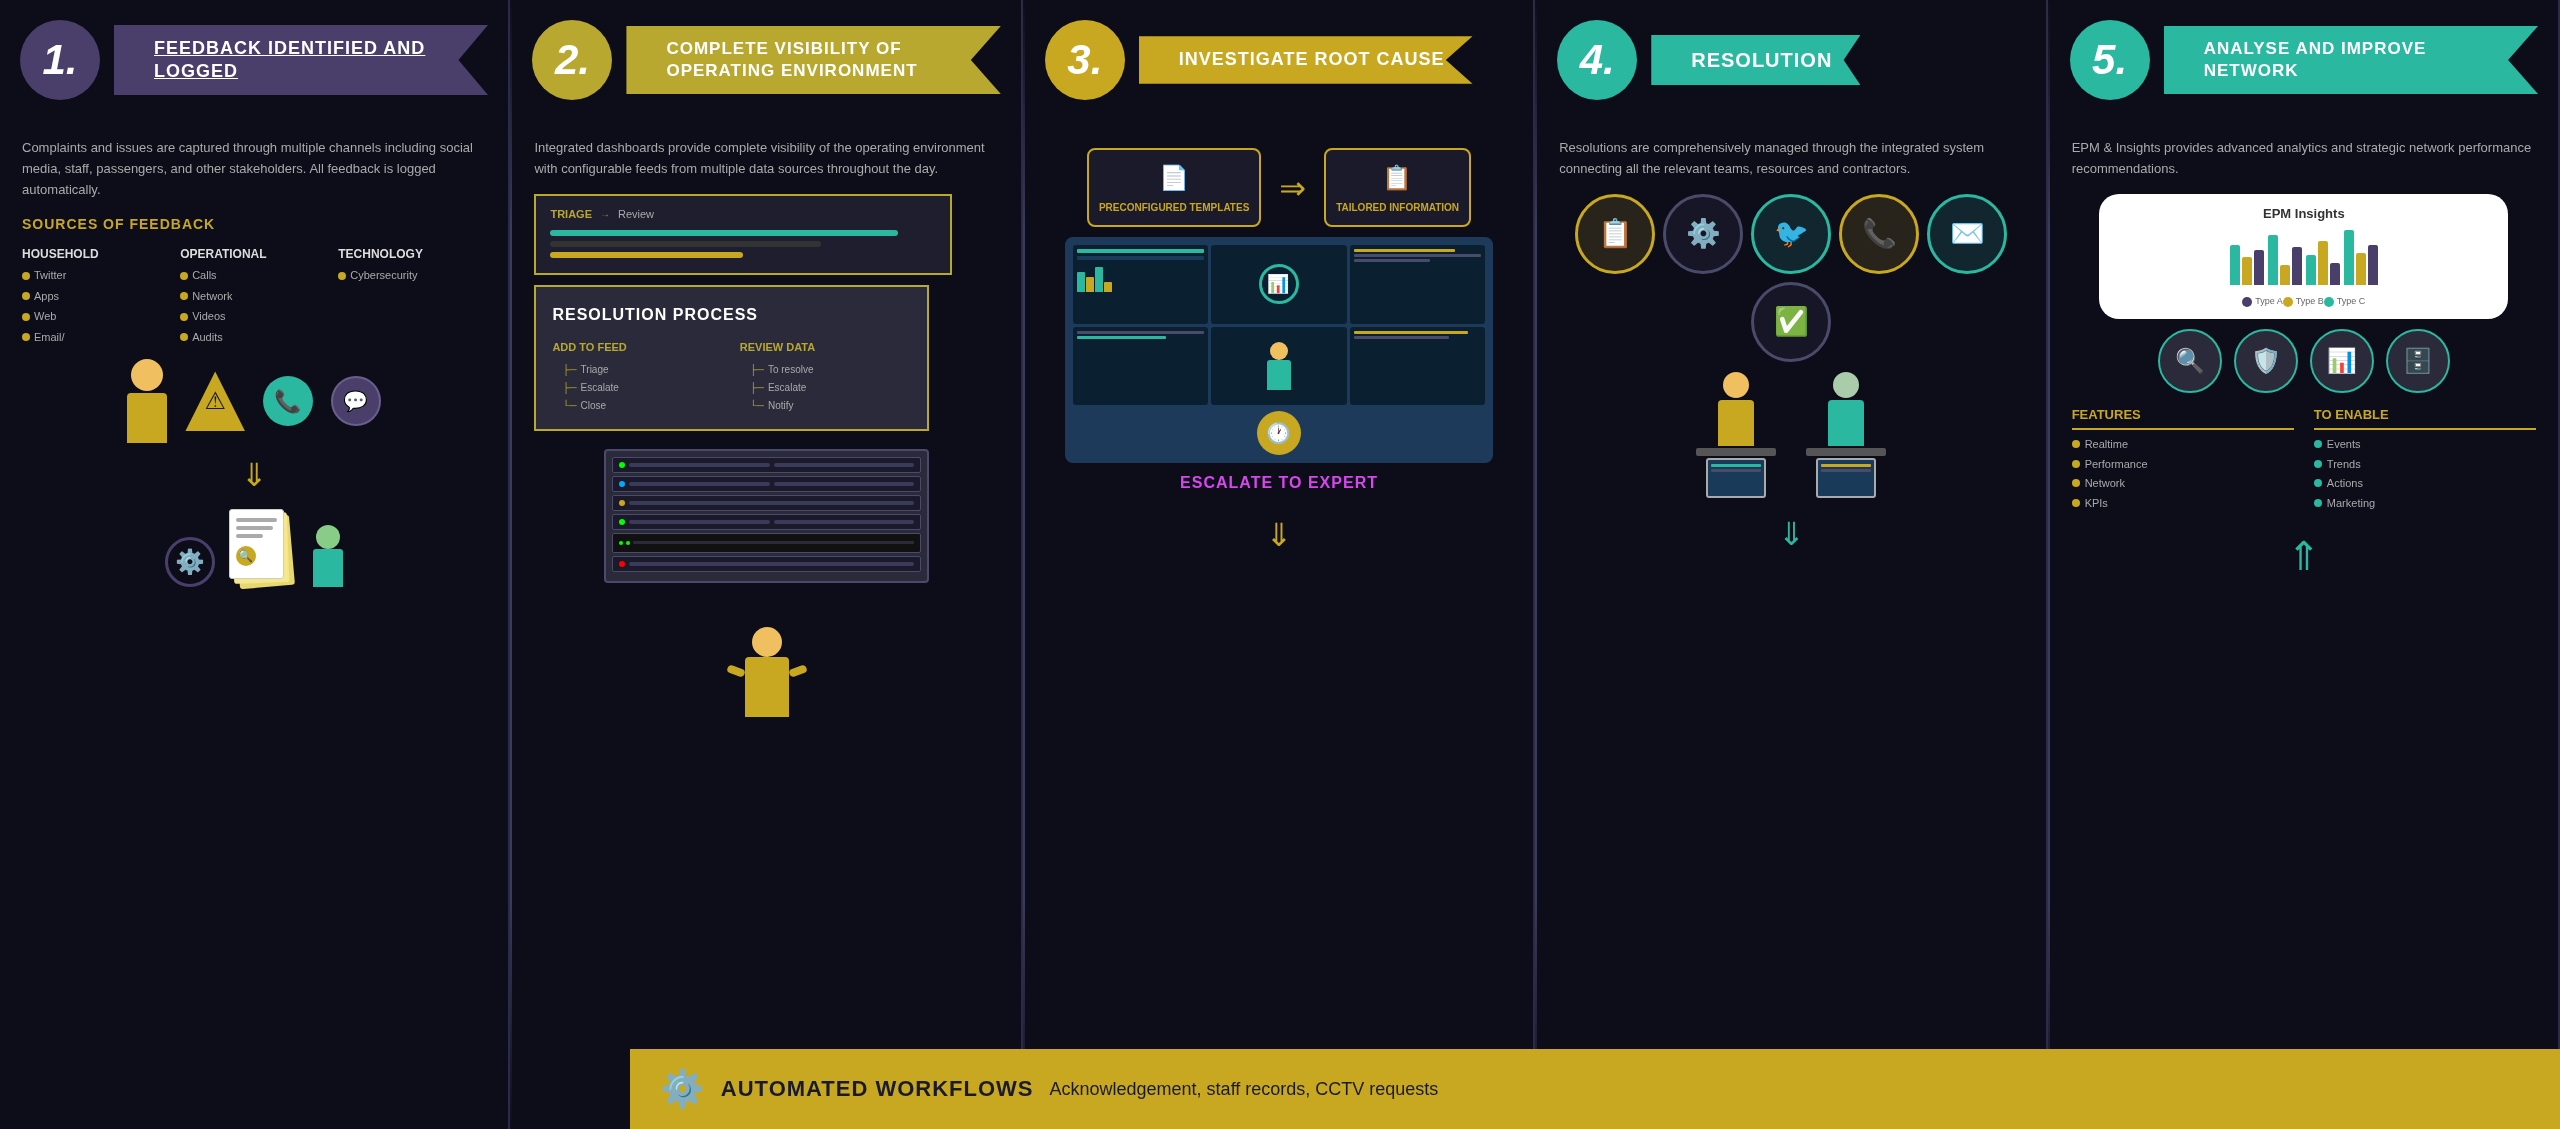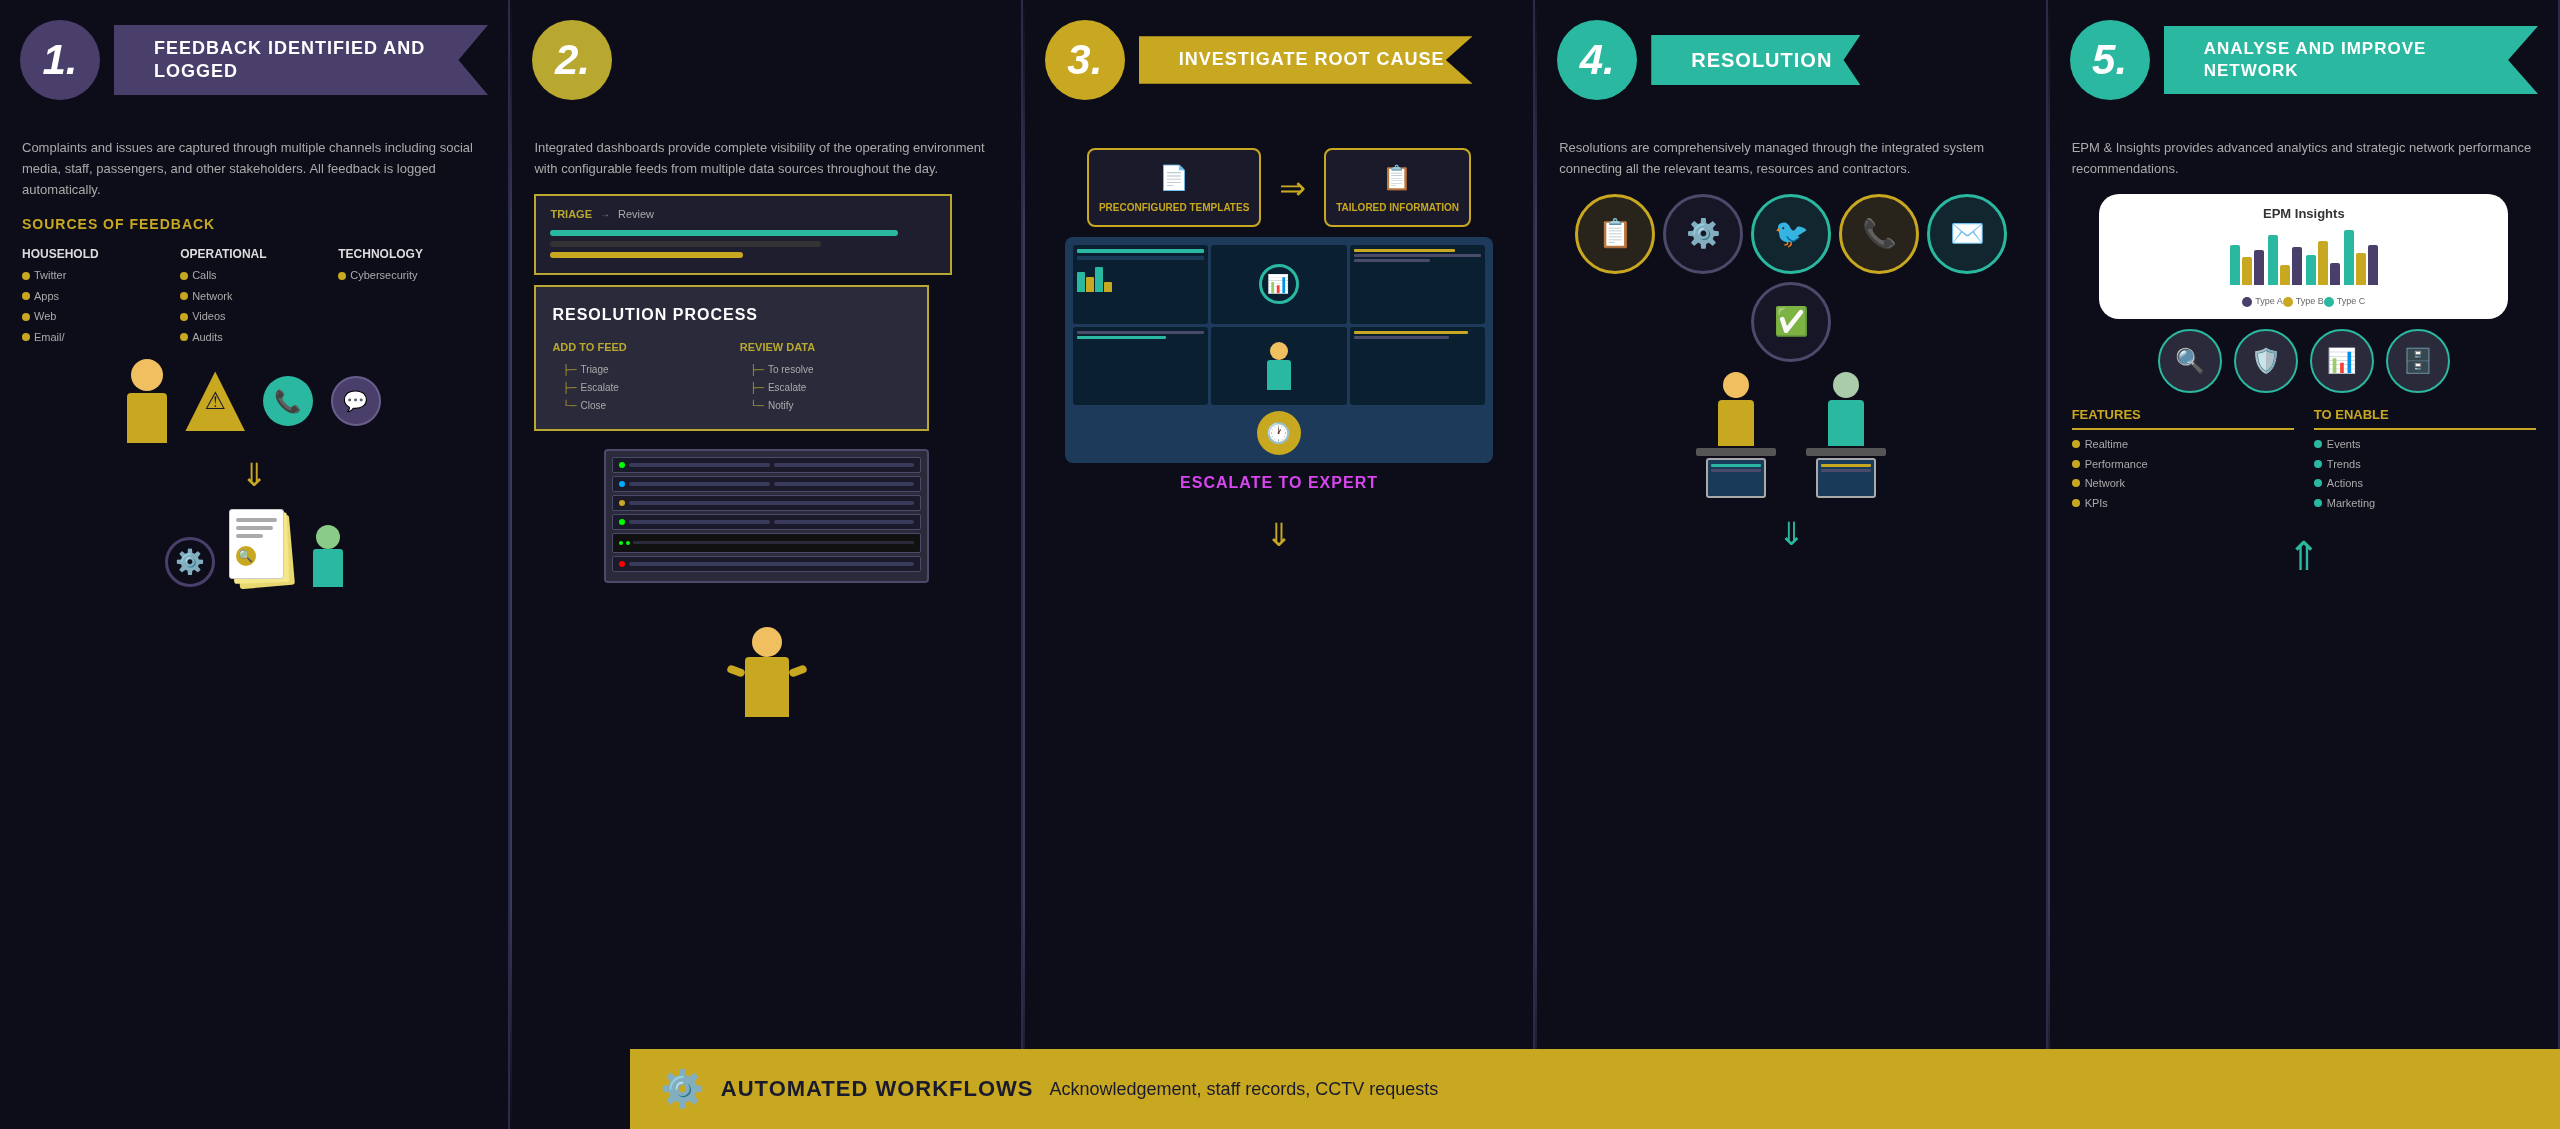--- a/index.html
+++ b/index.html
@@ -61,21 +61,21 @@
       font-size: 20px;
       font-weight: 800;
       color: #fff;
       letter-spacing: 1px;
       line-height: 1.3;
       text-transform: uppercase;
     }
 
     
     .col1 .step-number-circle { background: #4a3f6b; }
-    .col1 .step-title-badge { background: #4a3f6b; }
+    .col1 .step-title-badge { background: #4a3f6b; text-decoration: underline; }
 
     .col2 .step-number-circle { background: #b8a830; }
     .col2 .step-title-badge { background: #b8a830; }
 
     .col3 .step-number-circle { background: #c8a820; }
     .col3 .step-title-badge { background: #c8a820; }
 
     .col4 .step-number-circle { background: #2ab8a0; }
     .col4 .step-title-badge { background: #2ab8a0; }
 
@@ -501,20 +501,21 @@
           </div>
         </div>
       </div>
     </div>
   </div>
   <div class="col-separator"></div>
 
   <div class="column col2" style="flex:1;">
     <div class="col-header">
       <div class="step-number-circle" style="background:#b8a830;">2.</div>
+      <div class="step-title-badge" style="background:#b8a830;font-size:17px;">COMPLETE VISIBILITY OF OPERATING ENVIRONMENT</div>
     </div>
     <div class="col-body">
       <div class="col-desc">Integrated dashboards provide complete visibility of the operating environment with configurable feeds from multiple data sources throughout the day.</div>
 
       <div style="margin:8px 0;padding:10px 14px;background:#1e1e2e;border:2px solid #b8a830;width:90%;">
         <div style="display:flex;gap:8px;align-items:center;margin-bottom:8px;">
           <span style="font-size:11px;color:#b8a830;font-weight:700;text-transform:uppercase;">Triage</span>
           <span style="font-size:10px;color:#888;">→</span>
           <span style="font-size:11px;color:#aaa;">Review</span>
         </div>

